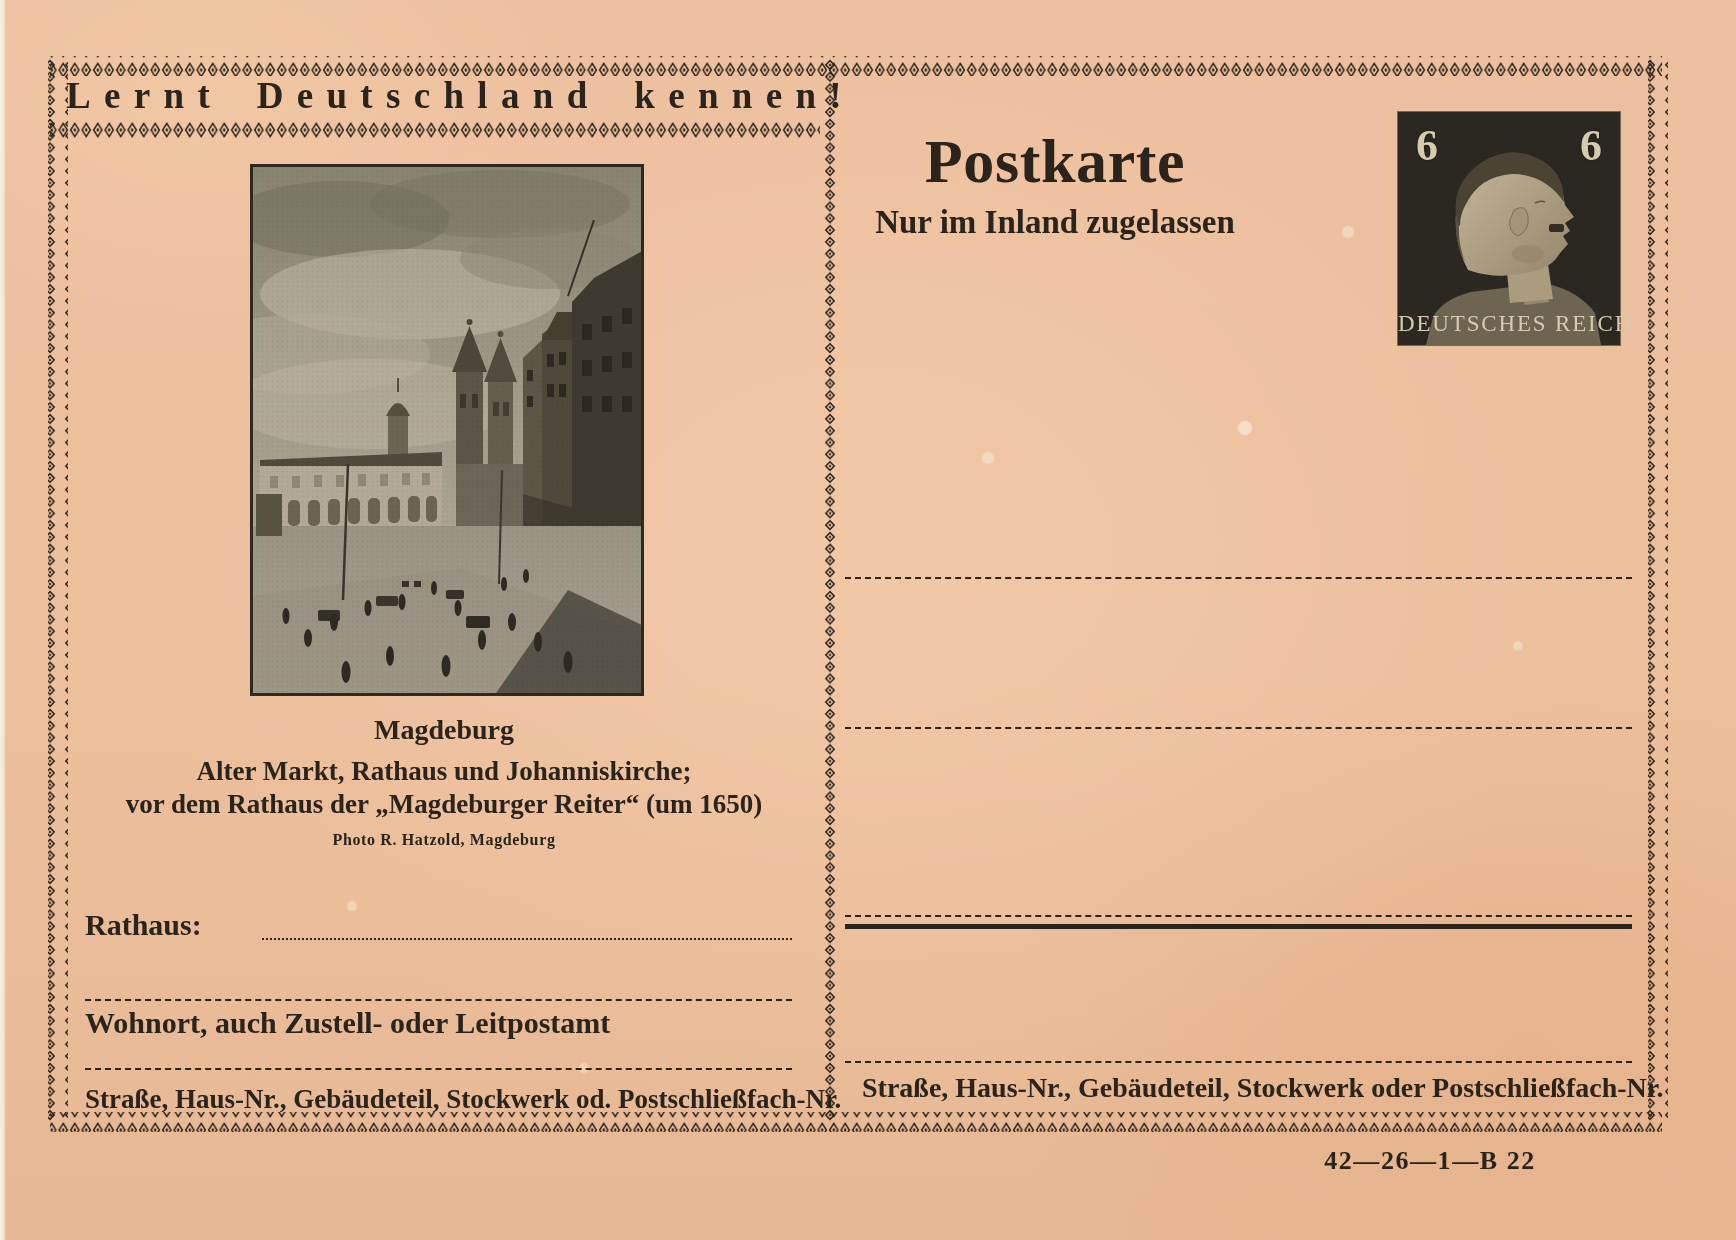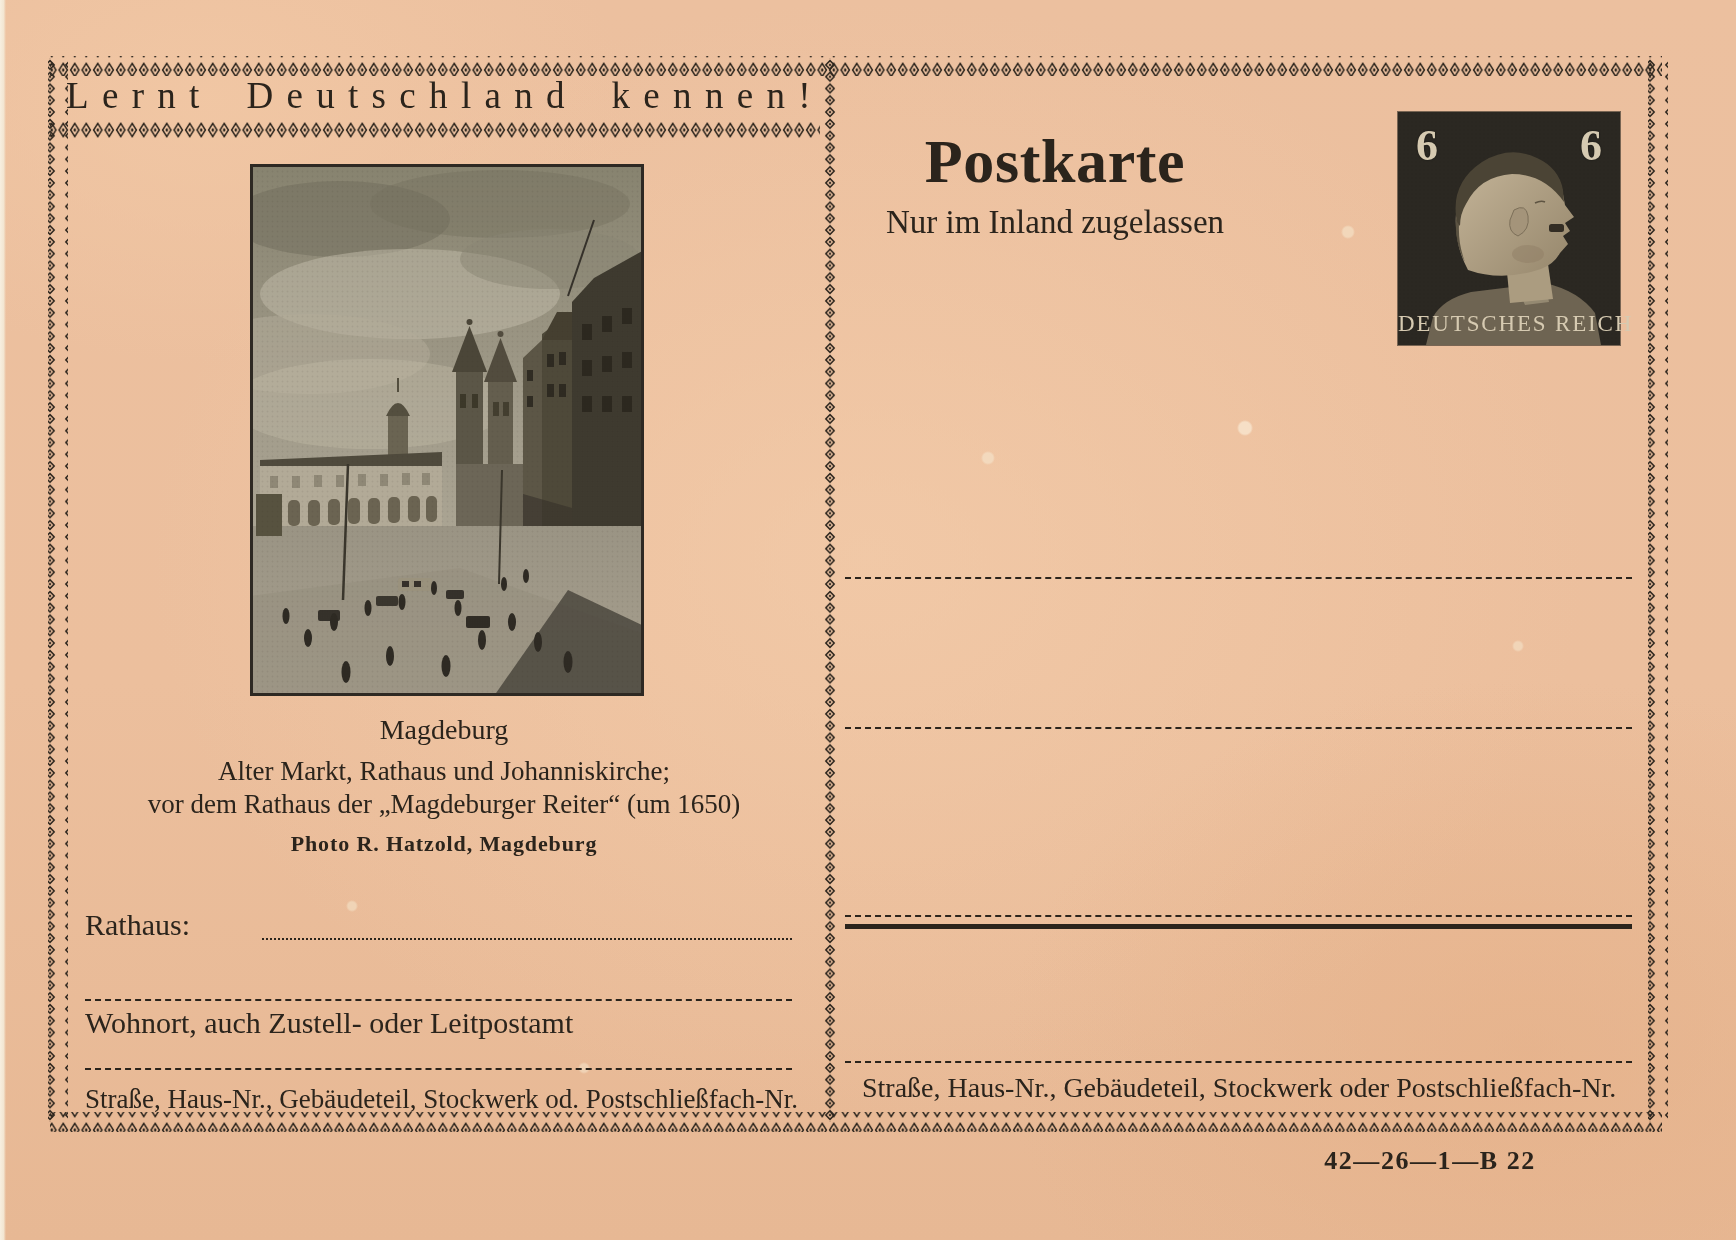--- a/index.html
+++ b/index.html
@@ -22,32 +22,32 @@
       radial-gradient(circle at 584px 1068px,#f0d2b4 0 4px,rgba(240,210,180,0) 6px),
       radial-gradient(ellipse 600px 380px at 12% 8%,rgba(241,199,164,.9) 0%,rgba(241,199,164,0) 70%),
       radial-gradient(ellipse 700px 500px at 88% 85%,rgba(228,174,133,.55) 0%,rgba(228,174,133,0) 75%),
       radial-gradient(ellipse 900px 700px at 50% 45%,rgba(244,206,172,.6) 0%,rgba(244,206,172,0) 80%),
       linear-gradient(180deg,#ecc09f 0%,#ecbf9d 55%,#e7b894 100%);
     background-color:var(--paper);
   }
   #scan-edge{position:absolute;left:0;top:0;width:6px;height:1240px;
     background:linear-gradient(90deg,#f7efe0 0%,#f3e6d2 60%,rgba(243,230,210,0) 100%);}
   .abs{position:absolute;}
-  .ink{color:var(--ink);}
+  .ink{color:var(--ink);font-weight:bold;}
   
   #header-title{
     left:66px;top:70px;width:752px;height:52px;line-height:52px;
     text-align:center;font-size:37px;letter-spacing:.36em;word-spacing:.30em;
     white-space:nowrap;}
   
   .caption{left:66px;width:756px;text-align:center;white-space:nowrap;}
   #caption-city{top:714px;font-size:28px;}
   #caption-line1{top:756px;font-size:27px;}
   #caption-line2{top:789px;font-size:27px;}
-  #photo-credit{top:831px;font-size:22px;font-weight:bold;letter-spacing:.04em;}
+  #photo-credit{top:831px;font-size:16px;font-weight:bold;letter-spacing:.04em;}
   
   .rule-dotted{border-bottom:2px dotted var(--ink);height:0;}
   .rule-dashed{border-bottom:2px dashed var(--ink);height:0;}
   .rule-solid{background:var(--ink);}
   #absender-label{left:85px;top:908px;font-size:30px;}
   #absender-line{left:262px;top:938px;width:530px;}
   #wohnort-line{left:85px;top:999px;width:707px;}
   #wohnort-label{left:85px;top:1006px;font-size:30px;}
   #strasse-line-left{left:85px;top:1068px;width:707px;}
   #strasse-label-left{left:85px;top:1076px;font-size:27px;white-space:nowrap;margin-top:8px;}

